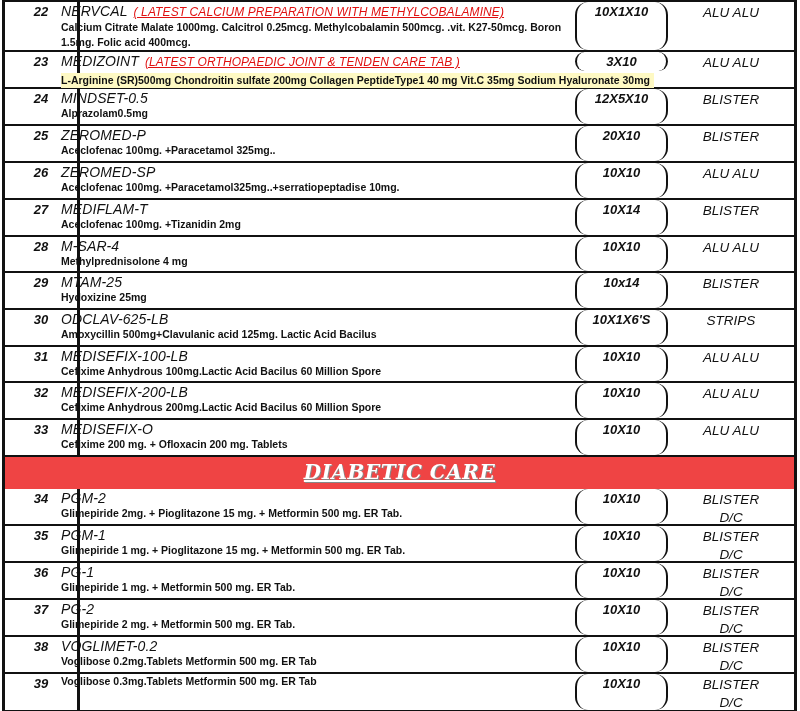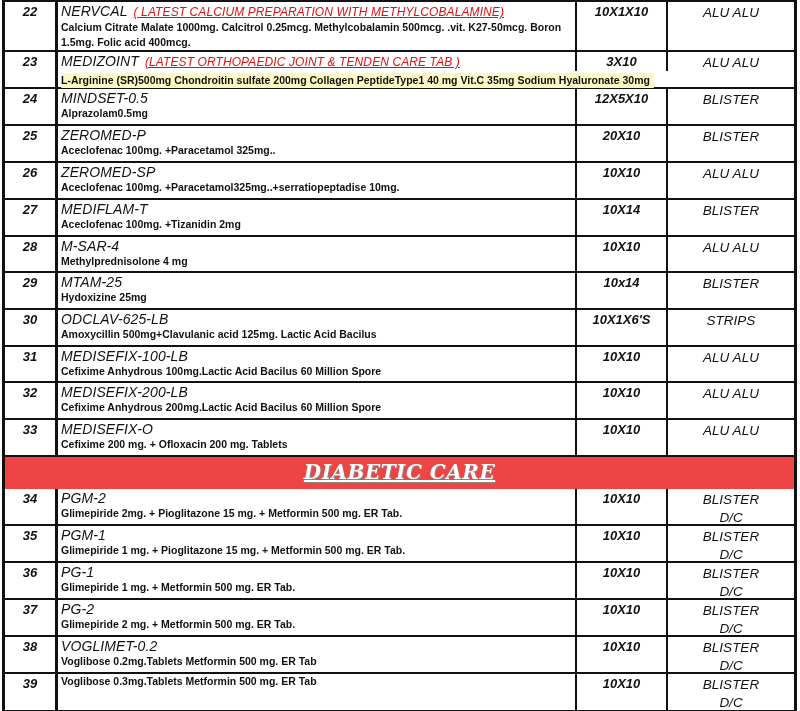--- a/index.html
+++ b/index.html
@@ -3,23 +3,23 @@
 <meta charset="utf-8">
 <style>
   html, body { margin: 0; padding: 0; background: #ffffff; }
   body { width: 800px; height: 711px; overflow: hidden; position: relative;
          font-family: "Liberation Sans", sans-serif; color: #111; }
   #sheet { position: absolute; left: 2px; top: 0; width: 795px; }
   .row { position: relative; border-left: 3px solid #111; border-right: 3px solid #111;
          border-bottom: 2px solid #111; box-sizing: border-box; }
   .row.first { border-top: 2px solid #111; }
   .cell { position: absolute; top: 0; bottom: 0; box-sizing: border-box; }
-  .c-sr { left: 0; width: 53px; border-right: 3px solid #111; text-align: center; }
+  .c-sr { left: 0; width: 75px; border-right: 3px solid #111; text-align: center; }
   .c-prod { left: 53px; width: 430px; padding-left: 3px; }
-  .c-pack { left: 570px; width: 93px; border-left: 2px solid #111; border-right: 2px solid #111; text-align: center; }
+  .c-pack { left: 570px; width: 93px; border-left: 2px solid #111; border-right: 2px solid #111; text-align: center; border-radius: 13px; }
   .c-type { left: 663px; right: 0; text-align: center; }
   .sr { font-style: italic; font-weight: bold; font-size: 13px; display: block; padding-top: 2px; }
   .name { font-style: italic; font-size: 14px; font-weight: normal; letter-spacing: 0.1px;
           display: block; padding-top: 1px; line-height: 16px; white-space: nowrap; }
   .name .tag { color: #e01010; text-decoration: underline; font-size: 12px; margin-left: 6px;
                font-style: italic; }
   .comp { font-weight: bold; font-size: 10.5px; display: block;
           line-height: 15px; white-space: nowrap; }
   .comp.wrap { white-space: normal; width: 505px; }
   .comp.overflow { position: relative; z-index: 2; background: #fef9c3; padding-right: 4px; display: inline-block; }

